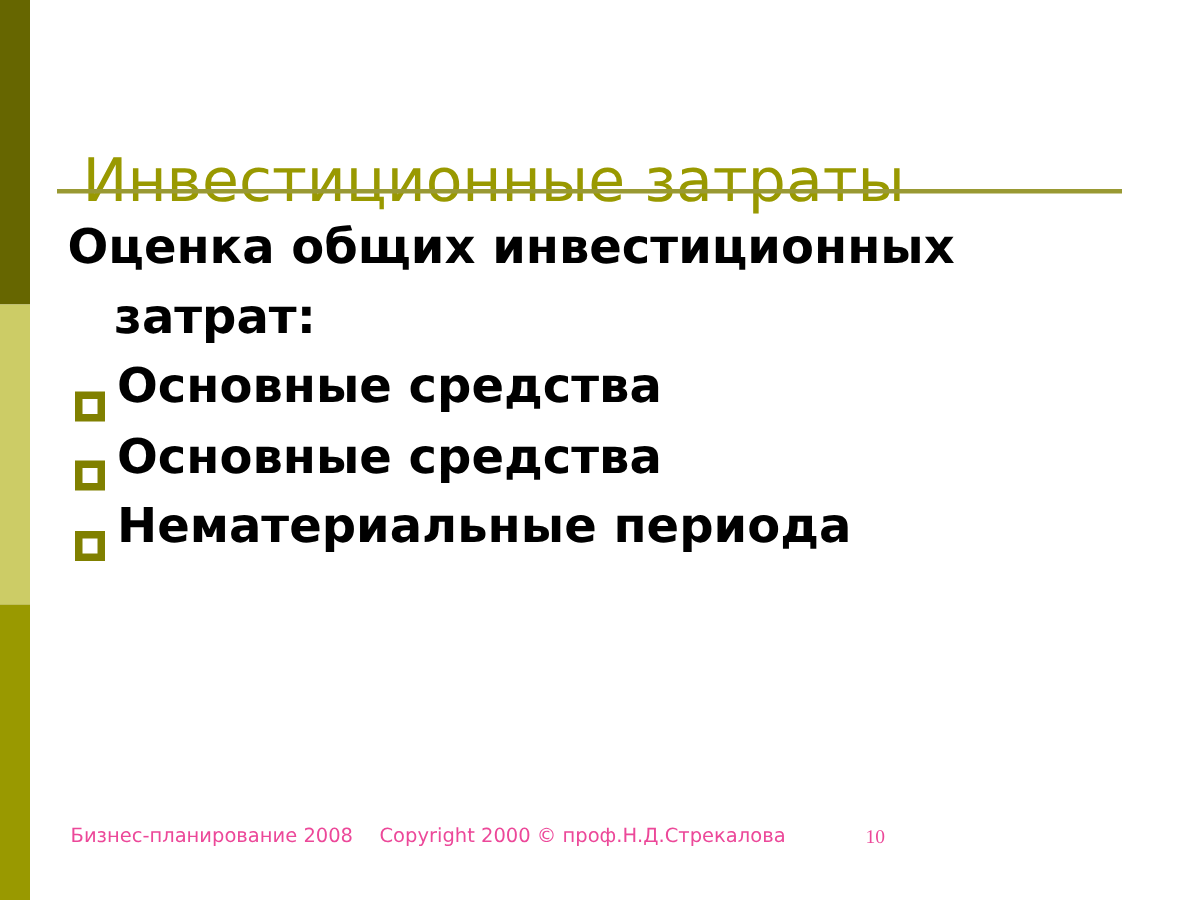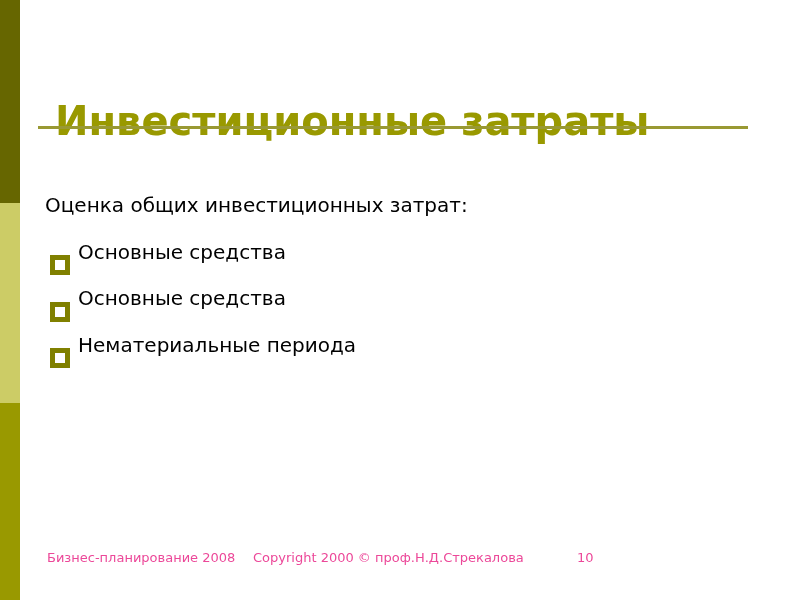--- a/index.html
+++ b/index.html
@@ -34,21 +34,21 @@
   .strip-seg.middle { top: 203px; height: 200px; background: var(--accent-light); }
   .strip-seg.bottom { top: 403px; height: 197px; background: var(--accent-medium); }
 
   
   .slide-title {
     position: absolute;
     left: 55px;
     top: 70px;
     width: 720px;
     font-size: 40px;
-    font-weight: bold;
+    font-weight: normal;
     line-height: 48px;
     color: var(--title-color);
     letter-spacing: 0px;
     white-space: nowrap;
   }
   .title-rule {
     position: absolute;
     left: 38px;
     top: 126px;
     width: 710px;
@@ -56,24 +56,23 @@
     background: var(--rule-color);
   }
 
   
   .content {
     position: absolute;
     left: 45px;
     top: 141px;
     width: 680px;
     color: #000000;
-    font-size: 20px;
-    font-weight: normal;
+    font-size: 32px;
+    font-weight: bold;
     line-height: 46.5px;
-    margin-top: 41px;
   }
   .lead-para {
     margin: 0;
     padding-left: 31px;
     text-indent: -31px;
     max-width: 670px;
   }
   .bullet-list {
     margin: 0;
     padding: 0;
@@ -98,21 +97,21 @@
   .footer-item {
     position: absolute;
     top: 550px;
     font-size: 13px;
     font-weight: normal;
     color: #ec4899;
     white-space: nowrap;
   }
   .footer-left   { left: 47px; }
   .footer-center { left: 253px; }
-  .footer-page   { left: 577px; }
+  .footer-page   { left: 577px; font-family: Liberation Serif, serif; }
 </style>
 </head>
 <body style="--accent-dark: #666600; --accent-light: #cccc66; --accent-medium: #999900; --title-color: #999900; --rule-color: #999933; --bullet-color: #808000;">
 
 <div class="strip">
   <div class="strip-seg top"></div>
   <div class="strip-seg middle"></div>
   <div class="strip-seg bottom"></div>
 </div>
 

